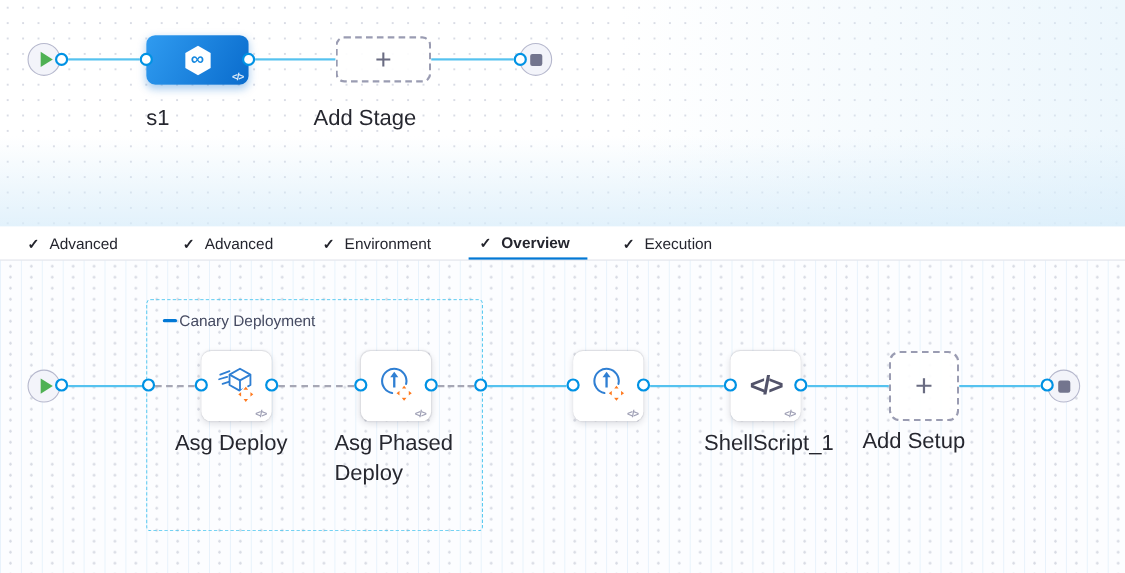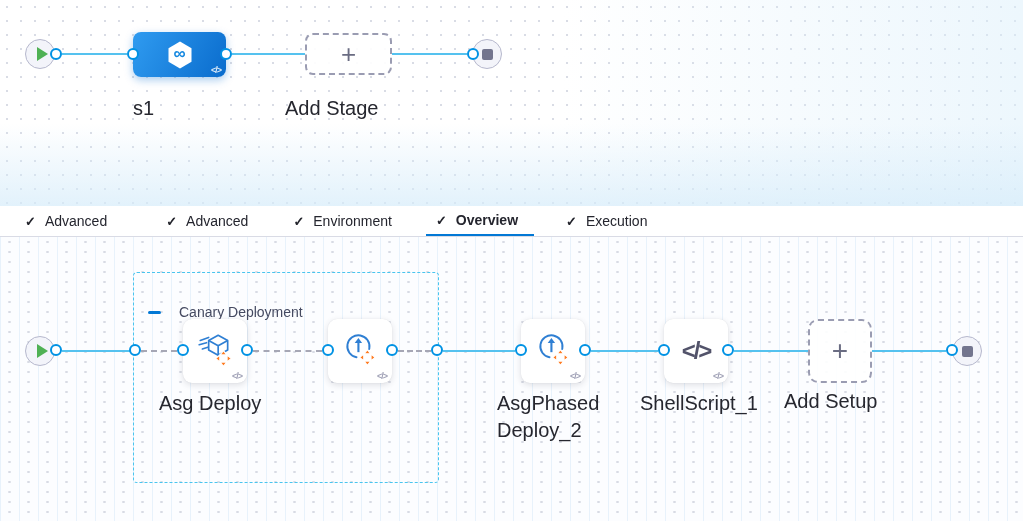--- a/index.html
+++ b/index.html
@@ -83,21 +83,21 @@
     box-shadow:0 2px 6px rgba(40,41,61,.14), 0 0 1px rgba(40,41,61,.12);
     display:flex; align-items:center; justify-content:center; cursor:pointer;
   }
   .shell-glyph { font-size:24px; font-weight:700; color:#52536a; letter-spacing:-2px; }
 
   
   .group-frame {
     position:absolute; left:133px; top:35px; width:306px; height:211px;
     border:1.5px dashed #49c5ef; border-radius:4px;
   }
-  .group-header { position:absolute; left:14px; top:10px; display:flex; align-items:center; gap:18px;margin-top:21px; }
+  .group-header { position:absolute; left:14px; top:10px; display:flex; align-items:center; gap:2px; }
   .minus-shape { width:13px; height:3px; background:#0278d5; border-radius:2px; cursor:pointer; }
   .group-title { font-size:14px; color:#454a61; }
 </style>
 </head>
 <body>
 
 <div class="app">
 
   <div class="stage-canvas">
 
@@ -219,20 +219,21 @@
             <polygon points="25,33.5 28.2,29.4 21.8,29.4"></polygon>
             <polygon points="17.5,26 21.6,22.8 21.6,29.2"></polygon>
             <polygon points="32.5,26 28.4,22.8 28.4,29.2"></polygon>
           </g>
         </svg>
       </span>
       <span class="code-badge">&lt;/&gt;</span>
     </div>
     <div class="ring" style="left:322px; top:107px;"></div>
     <div class="ring" style="left:386px; top:107px;"></div>
+    <div class="node-label" style="left:304px; top:153px; width:112px;">Asg Phased Deploy</div>
 
     <div class="ring" style="left:431px; top:107px;"></div>
 
     <div class="step-node" style="left:521px; top:82px;">
       <span>
         <svg width="38" height="38" viewBox="0 0 36 36">
           <circle cx="16.5" cy="15.5" r="10.5" fill="none" stroke="#2f7fd3" stroke-width="1.8" stroke-linecap="round" stroke-dasharray="50 16" transform="rotate(100 16.5 15.5)"></circle>
           <line x1="16.5" y1="21" x2="16.5" y2="12" stroke="#2f7fd3" stroke-width="2"></line>
           <polygon points="16.5,7.5 20,12.2 13,12.2" fill="#2f7fd3"></polygon>
           <g fill="#ff7a1f" stroke="#ffffff" stroke-width="1.2">
@@ -240,21 +241,20 @@
             <polygon points="25,33.5 28.2,29.4 21.8,29.4"></polygon>
             <polygon points="17.5,26 21.6,22.8 21.6,29.2"></polygon>
             <polygon points="32.5,26 28.4,22.8 28.4,29.2"></polygon>
           </g>
         </svg>
       </span>
       <span class="code-badge">&lt;/&gt;</span>
     </div>
     <div class="ring" style="left:515px; top:107px;"></div>
     <div class="ring" style="left:579px; top:107px;"></div>
-    <div class="node-label" style="left:497px; top:153px; width:112px; word-break:break-all;">AsgPhasedDeploy_2</div>
 
     <div class="step-node" style="left:664px; top:82px;">
       <span class="shell-glyph">&lt;/&gt;</span>
       <span class="code-badge">&lt;/&gt;</span>
     </div>
     <div class="ring" style="left:658px; top:107px;"></div>
     <div class="ring" style="left:722px; top:107px;"></div>
     <div class="node-label" style="left:640px; top:153px; width:112px;">ShellScript_1</div>
 
     <div class="add-box" style="left:808px; top:82px; width:64px; height:64px; border-radius:10px;">

